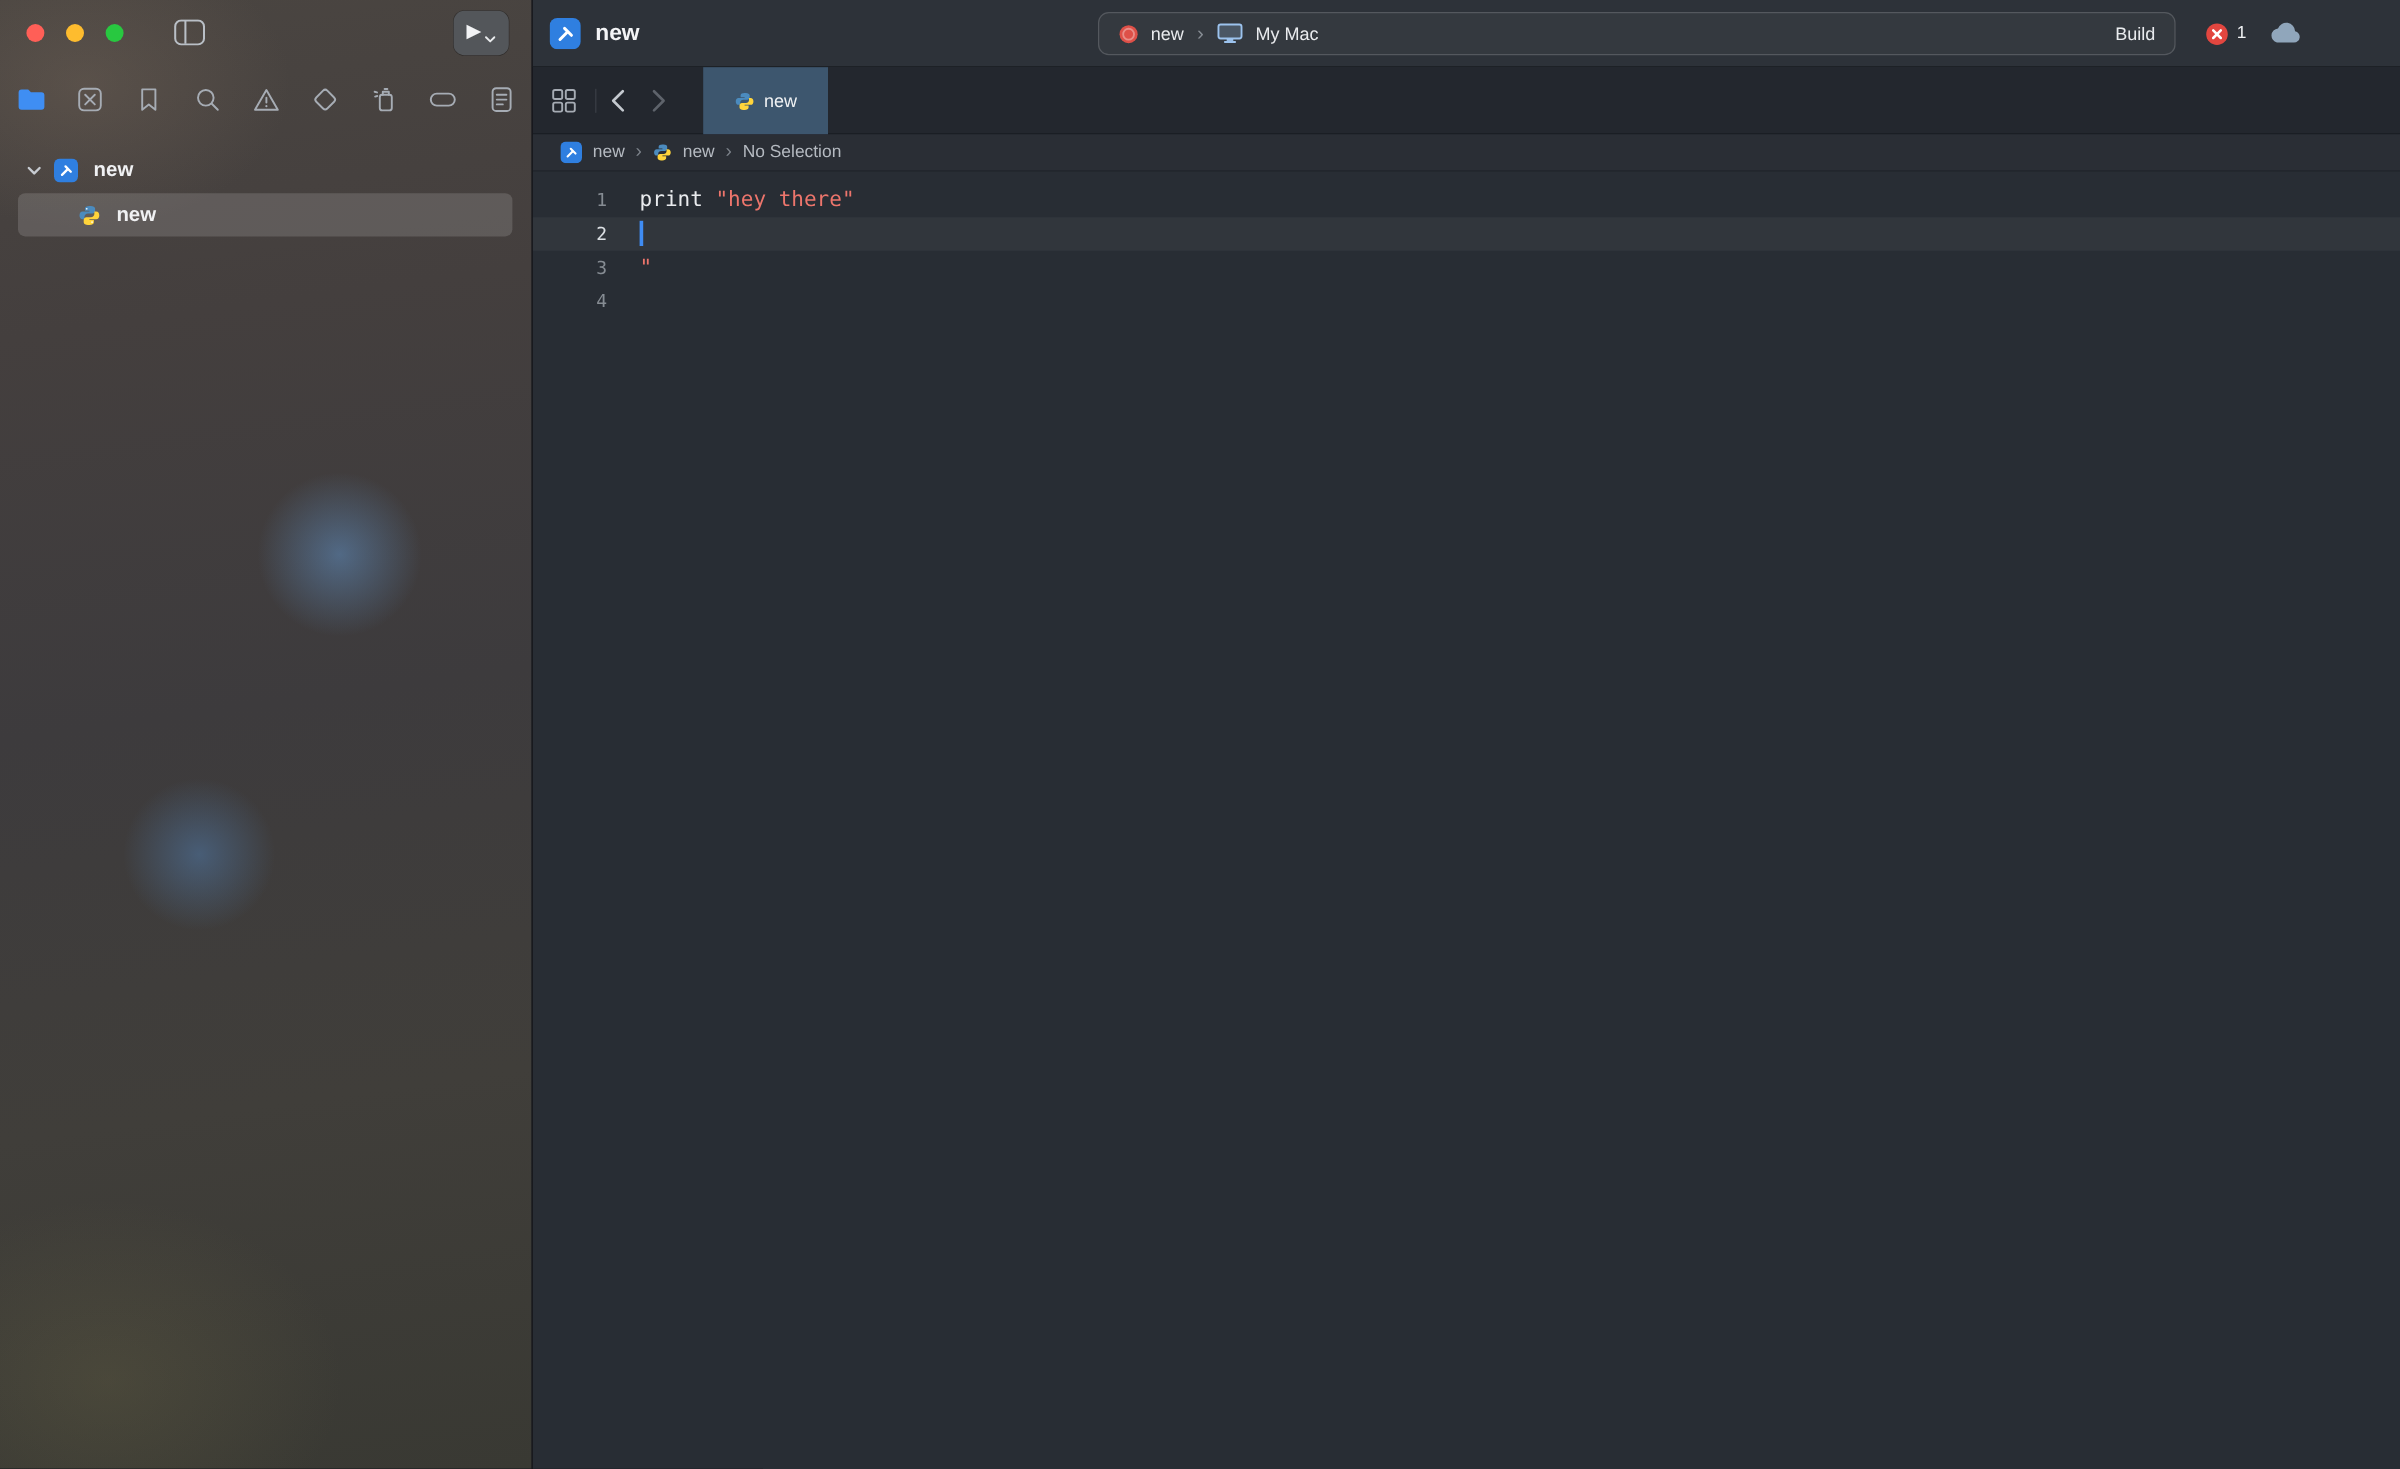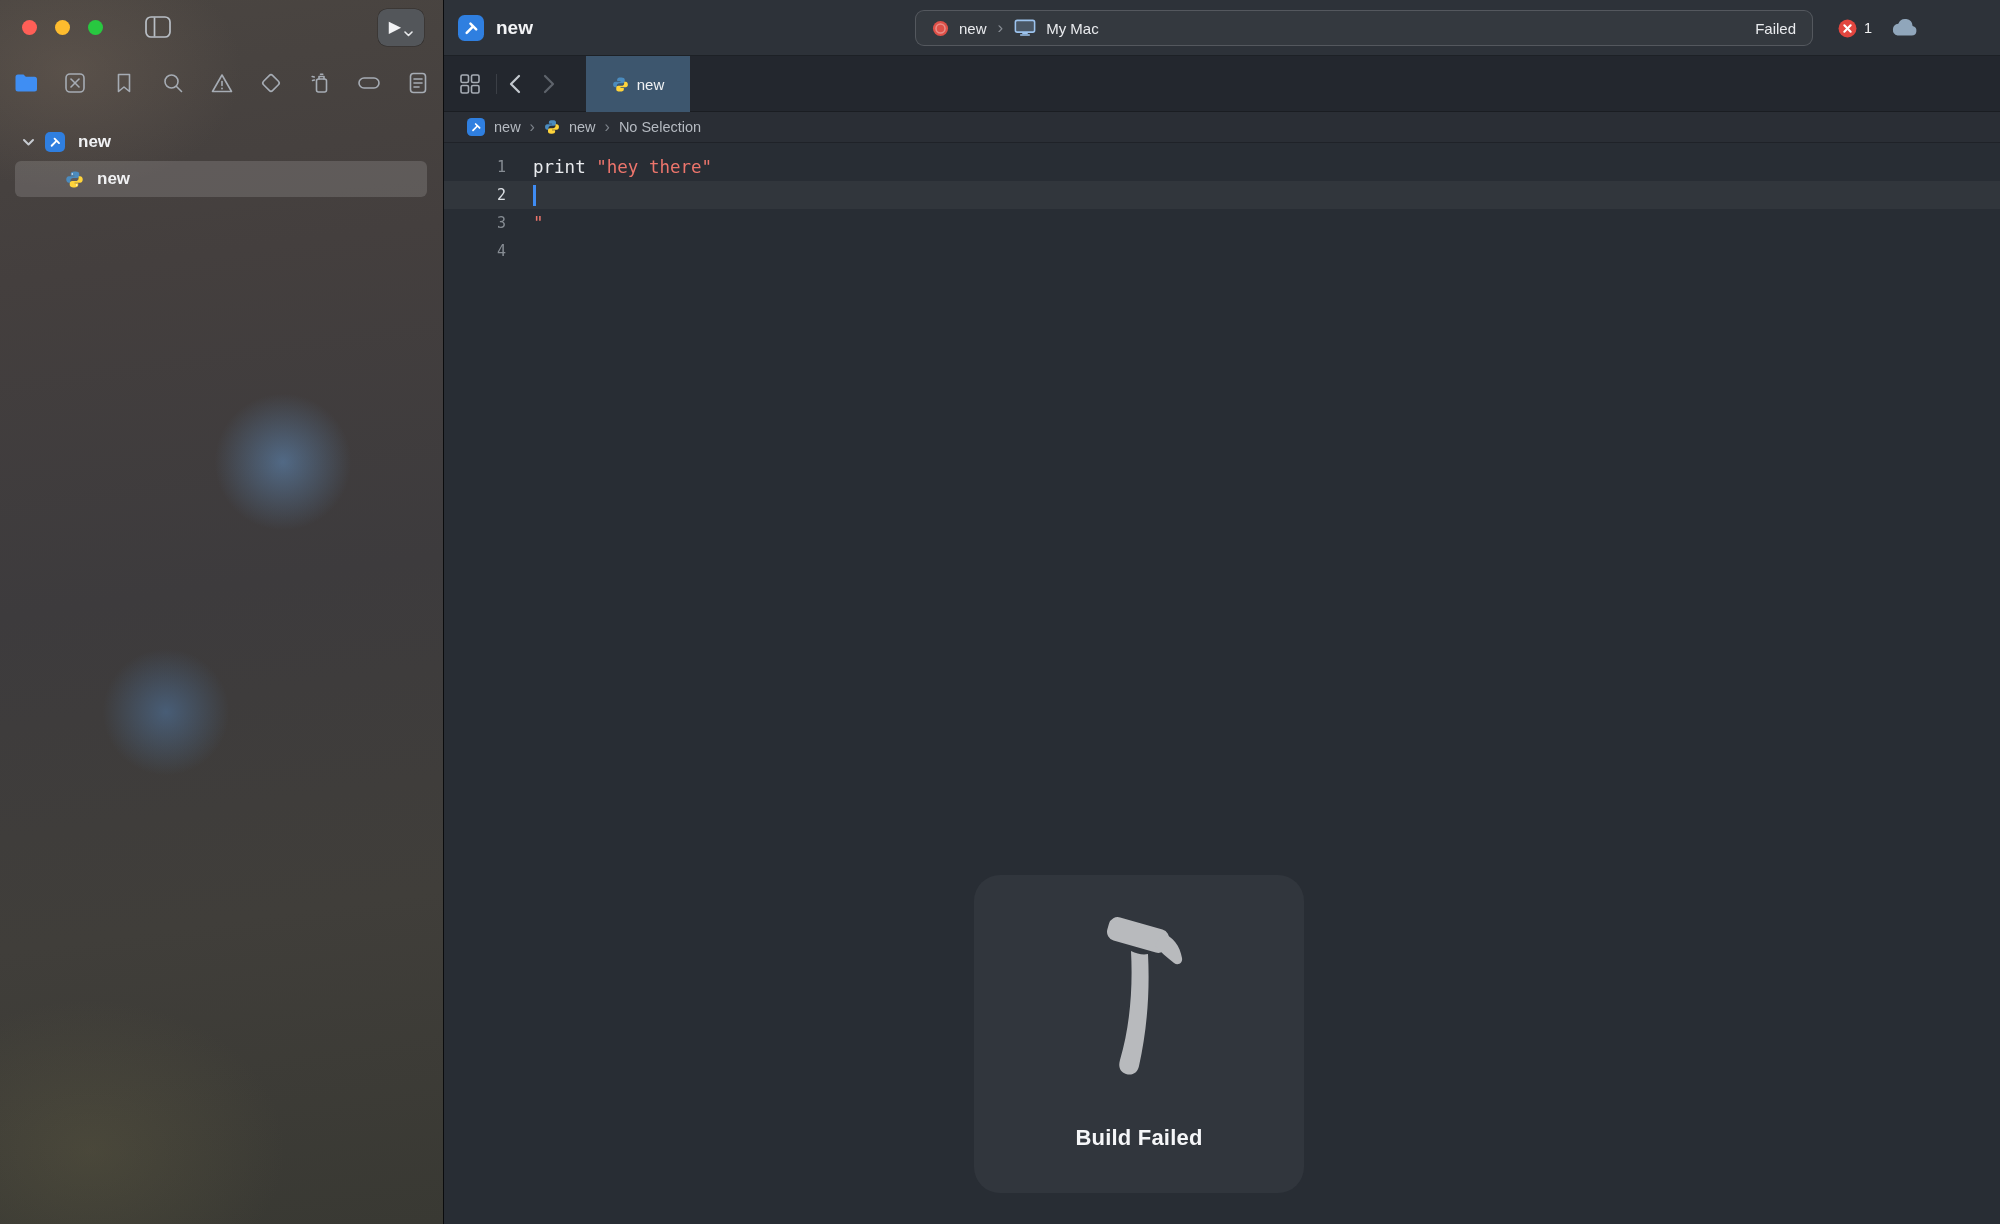--- a/index.html
+++ b/index.html
@@ -252,21 +252,21 @@
         <span class="sep">›</span>
         <span style="width:22px;height:18px;display:inline-block;">
           <svg viewBox="0 0 24 19" style="display:block;">
               <rect x="1.5" y="1.5" width="21" height="12.8" rx="2" fill="rgba(156,195,238,0.22)" stroke="#9cc3ee" stroke-width="1.7"></rect>
               <rect x="9" y="14.6" width="6" height="1.9" fill="#9cc3ee"></rect>
               <rect x="6.5" y="16.6" width="11" height="1.7" rx="0.8" fill="#9cc3ee"></rect>
             </svg>
         </span>
         <span>My Mac</span>
         <span class="pill-spacer"></span>
-        <span>Failed</span>
+        <span>Build</span>
       </div>
 
       <div class="right-cluster">
         <span class="err-group">
           <span class="err-badge">
             <svg viewBox="0 0 18 18">
                 <circle cx="9" cy="9" r="8.5" fill="#e2463f"></circle>
                 <g stroke="#fff" stroke-width="2" stroke-linecap="round">
                   <line x1="6" y1="6" x2="12" y2="12"></line>
                   <line x1="12" y1="6" x2="6" y2="12"></line>
@@ -349,27 +349,15 @@
       <div class="line">
         <span class="ln">3</span>
         <span class="code"><span class="tok-string">"</span></span>
       </div>
       <div class="line">
         <span class="ln">4</span>
         <span class="code"></span>
       </div>
     </div>
 
-    <div class="bezel">
-      <span class="hammer">
-        <svg width="100" height="180" viewBox="0 0 100 180">
-          <g fill="#b8babd">
-            <rect x="18" y="6" width="62" height="24" rx="9" transform="rotate(16 49 18)"></rect>
-            <path d="M74 16 c10 4 17 13 19 25 c1 5 -4 8 -8 5 c-7 -6 -14 -11 -19 -18 z"></path>
-            <path d="M42 34 c6 3 12 4 17 3 c2 38 -1 76 -9 112 c-1.5 7 -7 10 -13 8 c-6 -2 -8 -7 -6 -14 c10 -34 13 -72 11 -109 z"></path>
-          </g>
-        </svg>
-      </span>
-      <div class="bz-label">Build Failed</div>
-    </div>
 
   </main>
 </div>
 
 </body></html>

